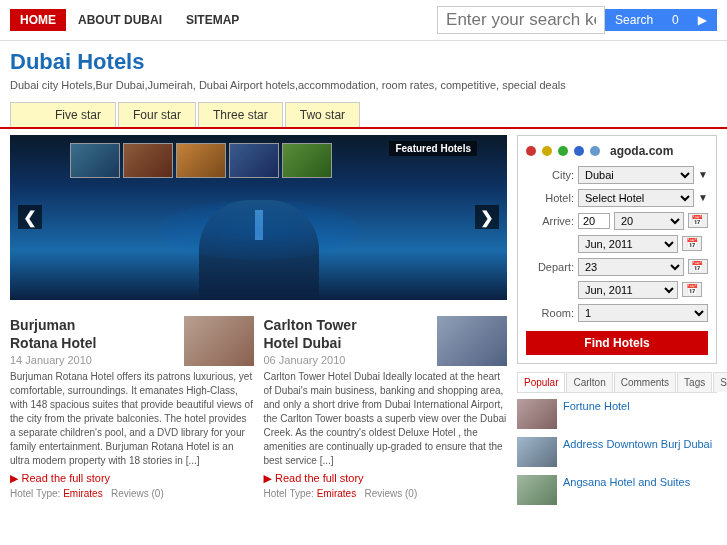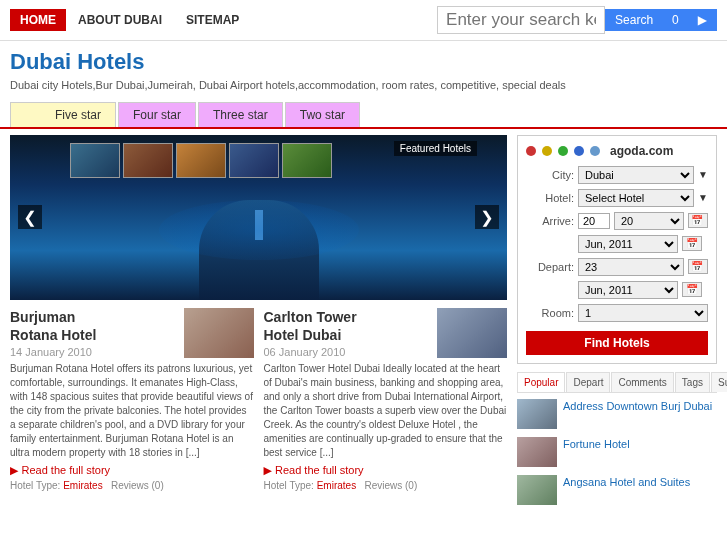--- a/index.html
+++ b/index.html
@@ -14,30 +14,30 @@
     .nav-search-btn { background: #3b82f6; color: #fff; border: none; padding: 4px 10px; font-size: 12px; cursor: pointer; display: flex; align-items: center; gap: 19px; }
 
     
     .site-header { padding: 8px 10px 4px; }
     .site-title { font-size: 22px; color: #1a6bb5; font-weight: bold; }
     .site-desc { font-size: 11px; color: #555; line-height: 1.5; margin-top: 2px; }
     .site-desc span { color: #cc0000; font-weight: bold; }
 
     
     .tabs-bar { display: flex; border-bottom: 2px solid #cc0000; padding: 0 10px; margin-top: 4px; }
-    .tab { padding: 5px 14px; font-size: 12px; cursor: pointer; border: 1px solid #ccc; border-bottom: none; background: #f0abfc; margin-right: 2px; color: #333; }
+    .tab { padding: 5px 14px; font-size: 12px; cursor: pointer; border: 1px solid #ccc; border-bottom: none; background: #fef9c3; margin-right: 2px; color: #333; }
     .tab.active { background: #fef9c3; border-top: 1px solid #ccc; padding-left: 44px; }
 
     
     .main-content { display: flex; gap: 0; padding: 0 10px 0; margin-top: 6px; }
     .left-col { flex: 1; min-width: 0; }
     .right-col { width: 200px; flex-shrink: 0; margin-left: 10px; }
 
     
-    .slider-container { position: relative; background: #0369a1; height: 165px; overflow: hidden; margin-bottom: 8px; }
+    .slider-container { position: relative; background: #0369a1; height: 165px; overflow: hidden; margin-bottom: 16px; font-weight: bold; }
     .slider-label { position: absolute; top: 6px; right: 30px; background: rgba(0,0,0,0.6); color: #fff; font-size: 10px; padding: 2px 6px; z-index: 2; }
     .slider-thumbnails { position: absolute; top: 8px; left: 60px; display: flex; gap: 3px; z-index: 2; }
     .thumb { width: 50px; height: 35px; background: #555; border: 1px solid #999; overflow: hidden; }
     
     .thumb-1 { background: linear-gradient(135deg, #3a6e8c, #1a3a5c); }
     .thumb-2 { background: linear-gradient(135deg, #8c5a3a, #5c2a1a); }
     .thumb-3 { background: linear-gradient(135deg, #c4823a, #7a4a1a); }
     .thumb-4 { background: linear-gradient(135deg, #3a5a8c, #1a2a5c); }
     .thumb-5 { background: linear-gradient(135deg, #5a8c3a, #2a5c1a); }
     .slider-main { width: 100%; height: 165px; background: linear-gradient(to bottom, #0a1a2a 0%, #0d3060 30%, #1a6aaa 70%, #0a2040 100%); position: relative; }
@@ -242,33 +242,33 @@
             <option>1</option>
           </select>
         </div>
         <button class="agoda-find-btn">Find Hotels</button>
       </div>
     </div>
 
     <div class="widget-tabs">
       <div class="widget-tab-bar">
         <div class="widget-tab active">Popular</div>
-        <div class="widget-tab">Depart</div>
+        <div class="widget-tab">Carlton</div>
         <div class="widget-tab">Comments</div>
         <div class="widget-tab">Tags</div>
         <div class="widget-tab">Subscribe</div>
       </div>
       <div class="widget-list">
         <div class="widget-item">
+          <div class="widget-item-img widget-img-2"></div>
+          <div class="widget-item-title">Fortune Hotel</div>
+        </div>
+        <div class="widget-item">
           <div class="widget-item-img widget-img-1"></div>
           <div class="widget-item-title">Address Downtown Burj Dubai</div>
-        </div>
-        <div class="widget-item">
-          <div class="widget-item-img widget-img-2"></div>
-          <div class="widget-item-title">Fortune Hotel</div>
         </div>
         <div class="widget-item">
           <div class="widget-item-img widget-img-3"></div>
           <div class="widget-item-title">Angsana Hotel and Suites</div>
         </div>
 
       </div>
     </div>
   </div>
 </div>

